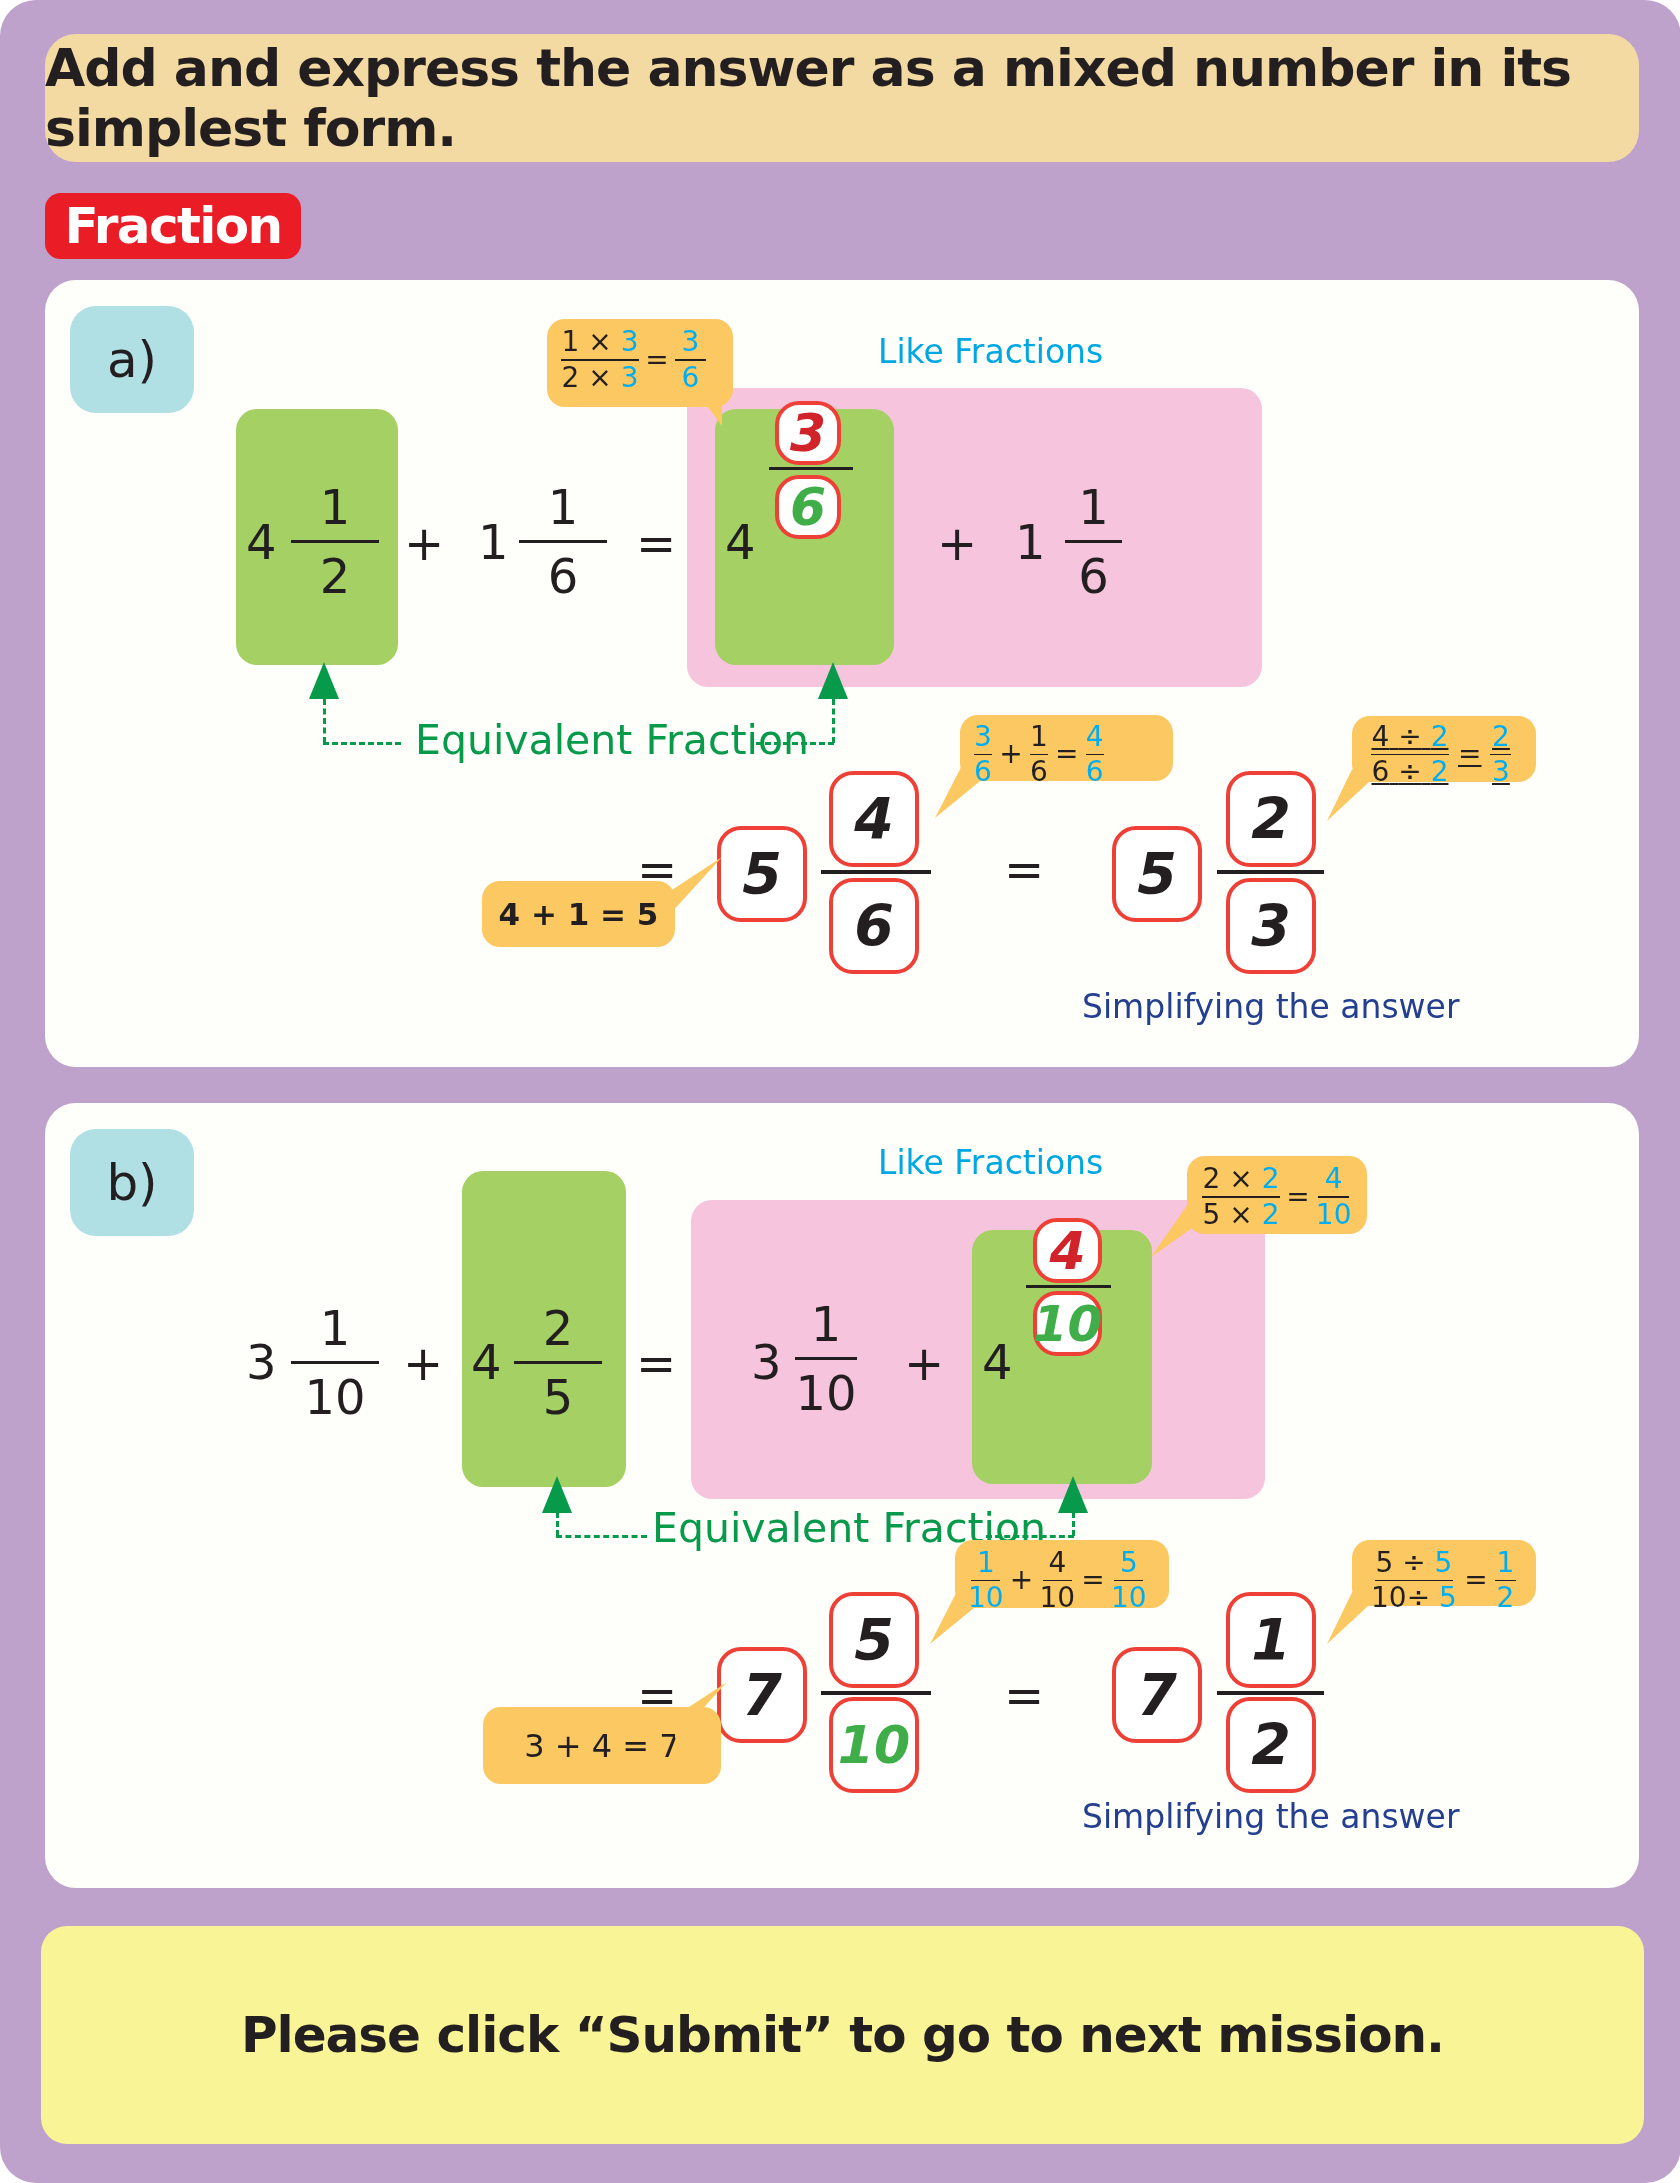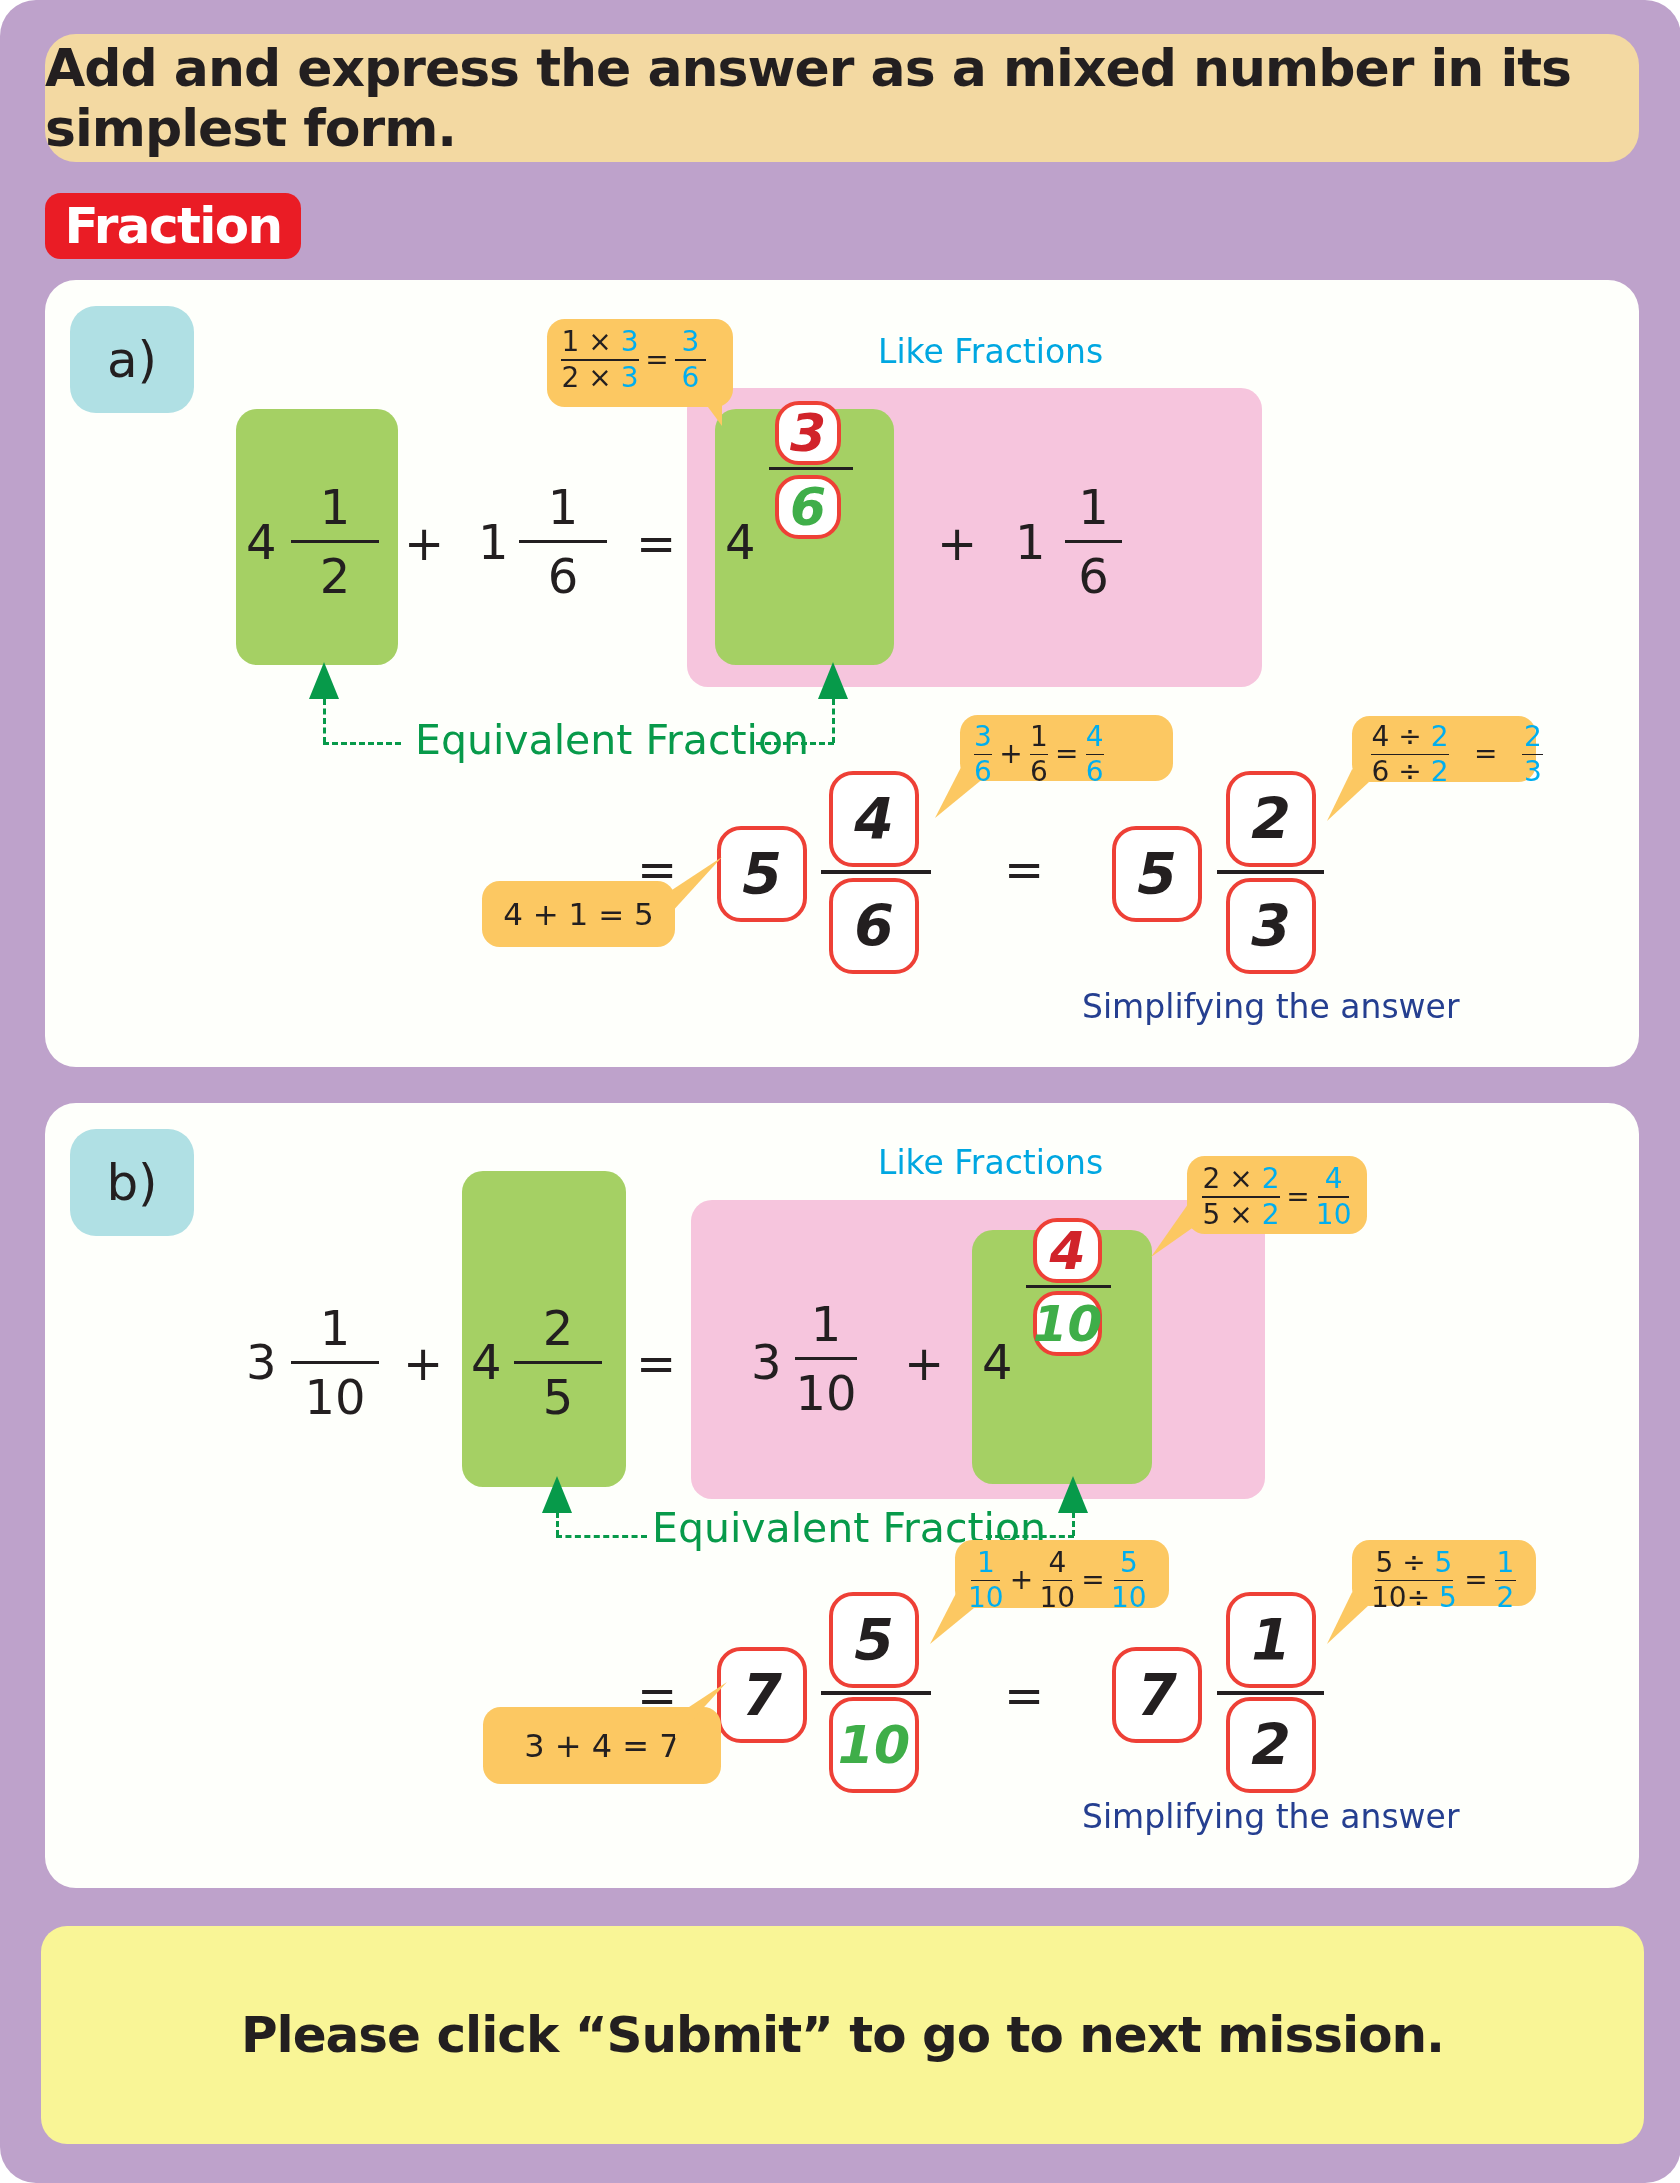--- a/index.html
+++ b/index.html
@@ -130,28 +130,28 @@
       <div>6</div>
     </div>
   <span>=</span>
   <div class="frac blue">
       <div>4</div>
       <div class="bar" style="width:17.7px;height:1.6px;margin:2.6px 0;"></div>
       <div>6</div>
     </div>
 </div>
 
-<div class="abs callout" style="left:482px;top:881px;width:193px;height:66px;display:flex;align-items:center;justify-content:center;">
+<div class="abs callout" style="left:482px;top:881px;width:193px;height:66px;display:flex;align-items:center;justify-content:center;font-weight:bold;">
   <span class="ctext" style="font-size:31px;">4 + 1 = 5</span>
 </div>
 <div class="tail" style="left:670px;top:857px;width:52px;height:57px;clip-path:polygon(100% 0,0 100%,0 60%);"></div>
 
 <div class="abs callout" style="left:1352px;top:716px;width:184px;height:66px;"></div>
 <div class="tail" style="left:1327px;top:769px;width:42px;height:52px;clip-path:polygon(60% 0,100% 25%,0 100%);"></div>
-<div class="abs ctext" style="left:1371px;top:723px;display:flex;align-items:center;gap:25px;">
+<div class="abs ctext" style="left:1371px;top:723px;display:flex;align-items:center;gap:9px;text-decoration:underline;">
   <div class="frac">
       <div><span>4</span> <span>÷</span> <span class="blue">2</span></div>
       <div class="bar" style="width:78px;height:1.6px;margin:2.6px 0;"></div>
       <div><span>6</span> <span>÷</span> <span class="blue">2</span></div>
     </div>
   <span>=</span>
   <div class="frac blue">
       <div>2</div>
       <div class="bar" style="width:21px;height:1.6px;margin:2.6px 0;"></div>
       <div>3</div>

